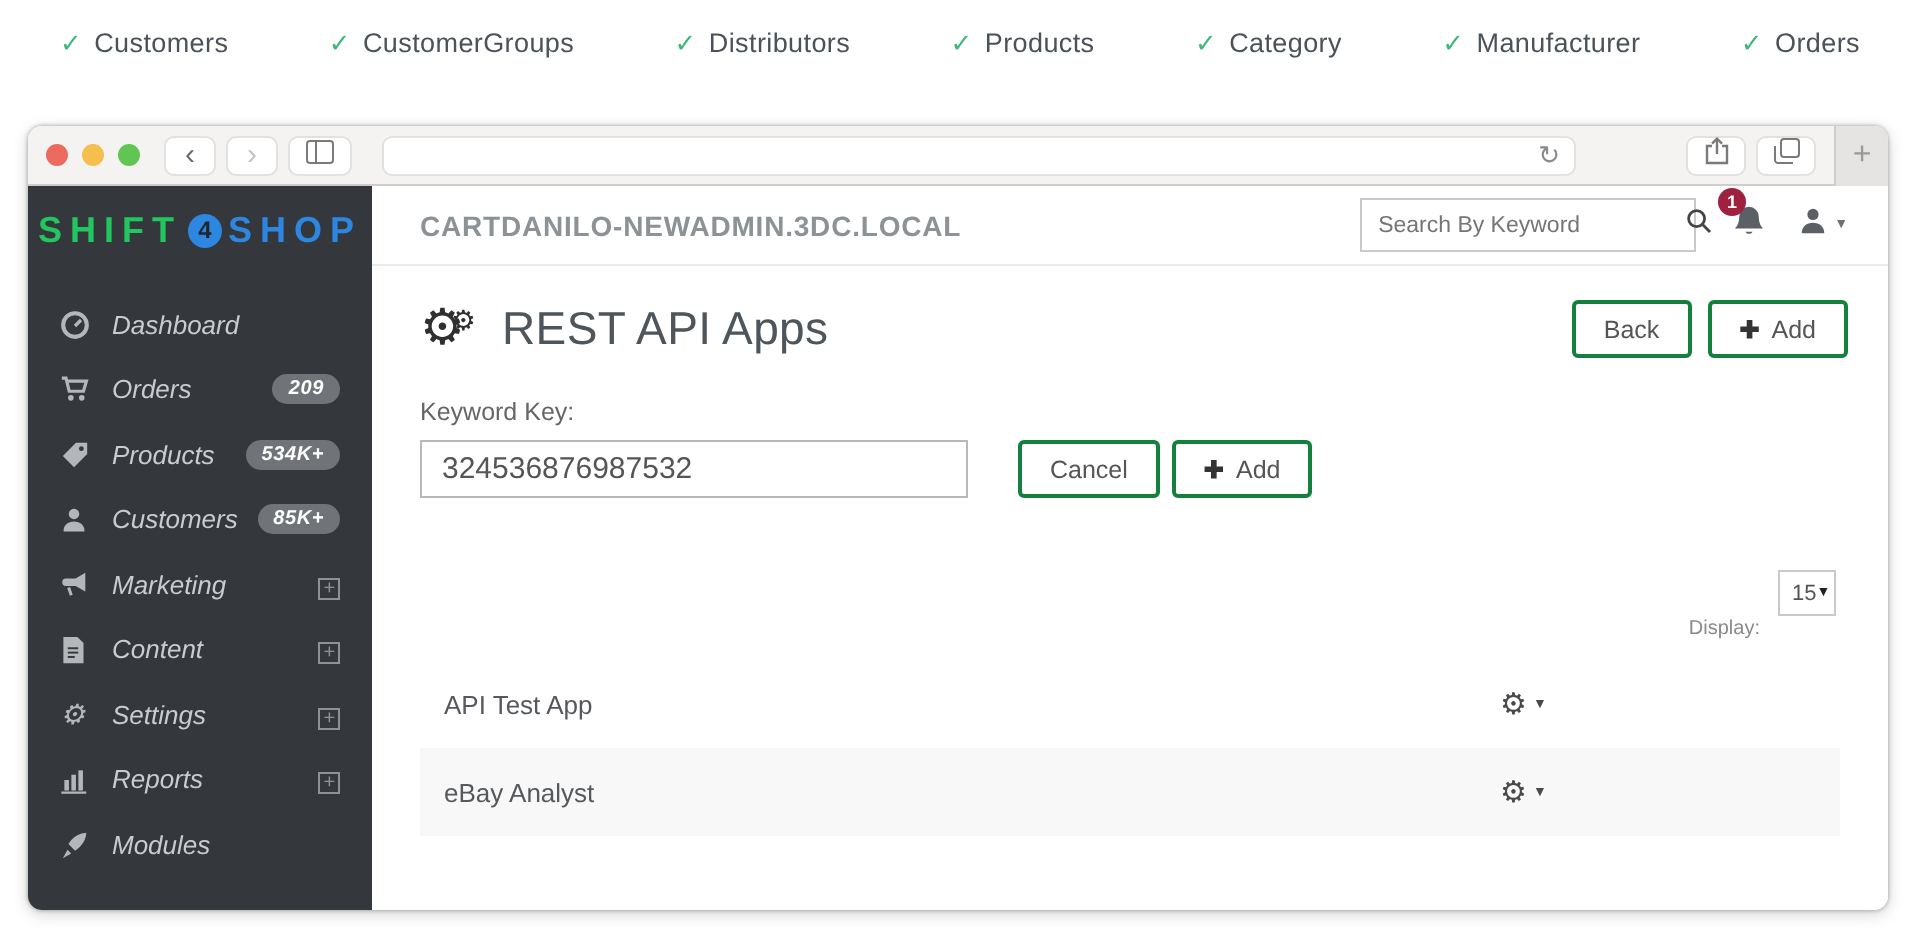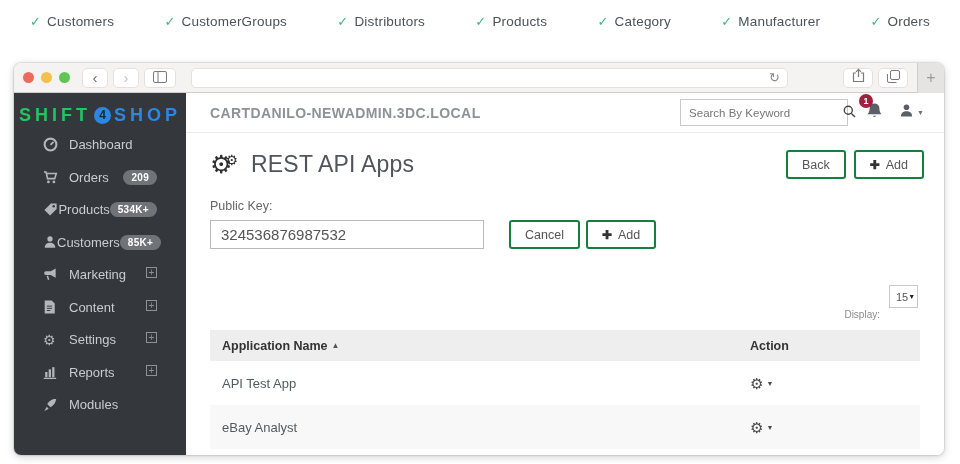--- a/index.html
+++ b/index.html
@@ -31,21 +31,21 @@
 
   .app { flex:1; display:flex; overflow:hidden; }
 
   
   .sidebar { width:172px; background:#34383d; flex-shrink:0; }
   .logo { height:44px; display:flex; align-items:center; justify-content:center; gap:3px; }
   .logo-part1 { color:#22c55e; font-size:18px; font-weight:bold; letter-spacing:4px; }
   .logo-num { width:17px; height:17px; border-radius:50%; background:#2d87e0; color:#22262a; font-size:12px;
               font-weight:bold; display:flex; align-items:center; justify-content:center; }
   .logo-part2 { color:#2d87e0; font-size:18px; font-weight:bold; letter-spacing:4px; }
-  .side-item { height:32.5px; display:flex; align-items:flex-start; padding:0 29px; font-size:13px; color:#c9ccce; cursor:pointer; }
+  .side-item { height:32.5px; display:flex; align-items:flex-end; padding:0 16px; font-size:13px; color:#c9ccce; cursor:pointer;font-style:italic; }
   .side-icon { width:26px; color:#b4b7ba; display:flex; align-items:center; font-size:14px; }
   .side-icon svg { display:block; }
   .badge { margin-left:auto; background:#707478; color:#fff; font-size:10px; font-weight:bold;
            padding:2px 8px; border-radius:9px; letter-spacing:.3px; }
   .expand { margin-left:auto; width:11px; height:11px; border:1px solid #8f9295; color:#8f9295;
             font-size:10px; line-height:9px; text-align:center; }
 
   
   .main { flex:1; background:#fff; display:flex; flex-direction:column; overflow:hidden; }
 
@@ -326,21 +326,21 @@
             <span>Back</span>
           </div>
           <div class="btn">
             <span class="plus">✚</span>
             <span>Add</span>
           </div>
         </div>
       </div>
 
       <div class="formrow">
-        <div class="form-label">Public Key:</div>
+        <div class="form-label">Keyword Key:</div>
         <div class="form-line">
           <input class="key-input" type="text" value="324536876987532" style="">
           <div class="btn">
             <span>Cancel</span>
           </div>
           <div class="btn">
             <span class="plus">✚</span>
             <span>Add</span>
           </div>
         </div>
@@ -348,27 +348,20 @@
 
       <div class="displayrow">
         <span class="display-label">Display:</span>
         <div class="select">
           <span>15</span>
           <span class="caret">▼</span>
         </div>
       </div>
 
       <div class="table">
-        <div class="thead">
-          <div class="col-name">
-            <span>Application Name</span>
-            <span class="sort">▲</span>
-          </div>
-          <div class="col-action">Action</div>
-        </div>
 
         <div class="trow">
           <div class="col-name">API Test App</div>
           <div class="action-cell">
             <span class="gear-sm">⚙</span>
             <span class="caret-dark">▼</span>
           </div>
         </div>
 
         <div class="trow alt">

